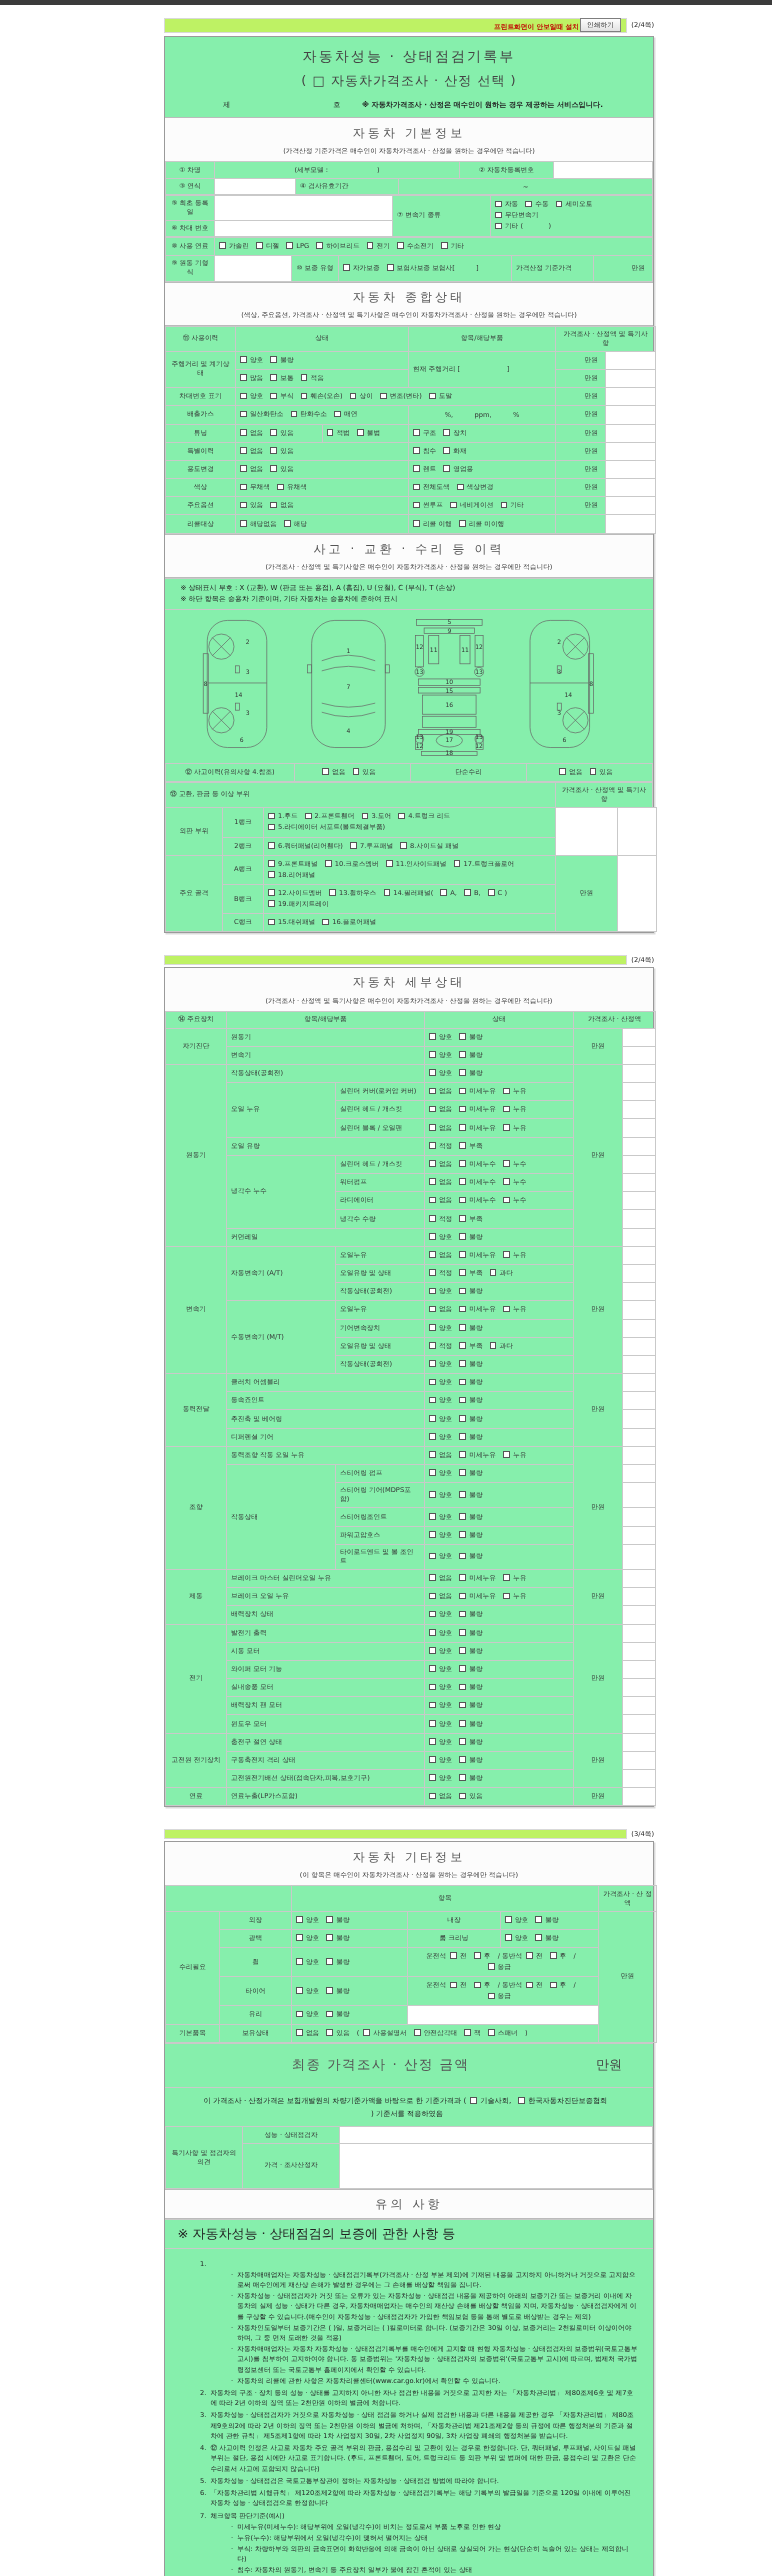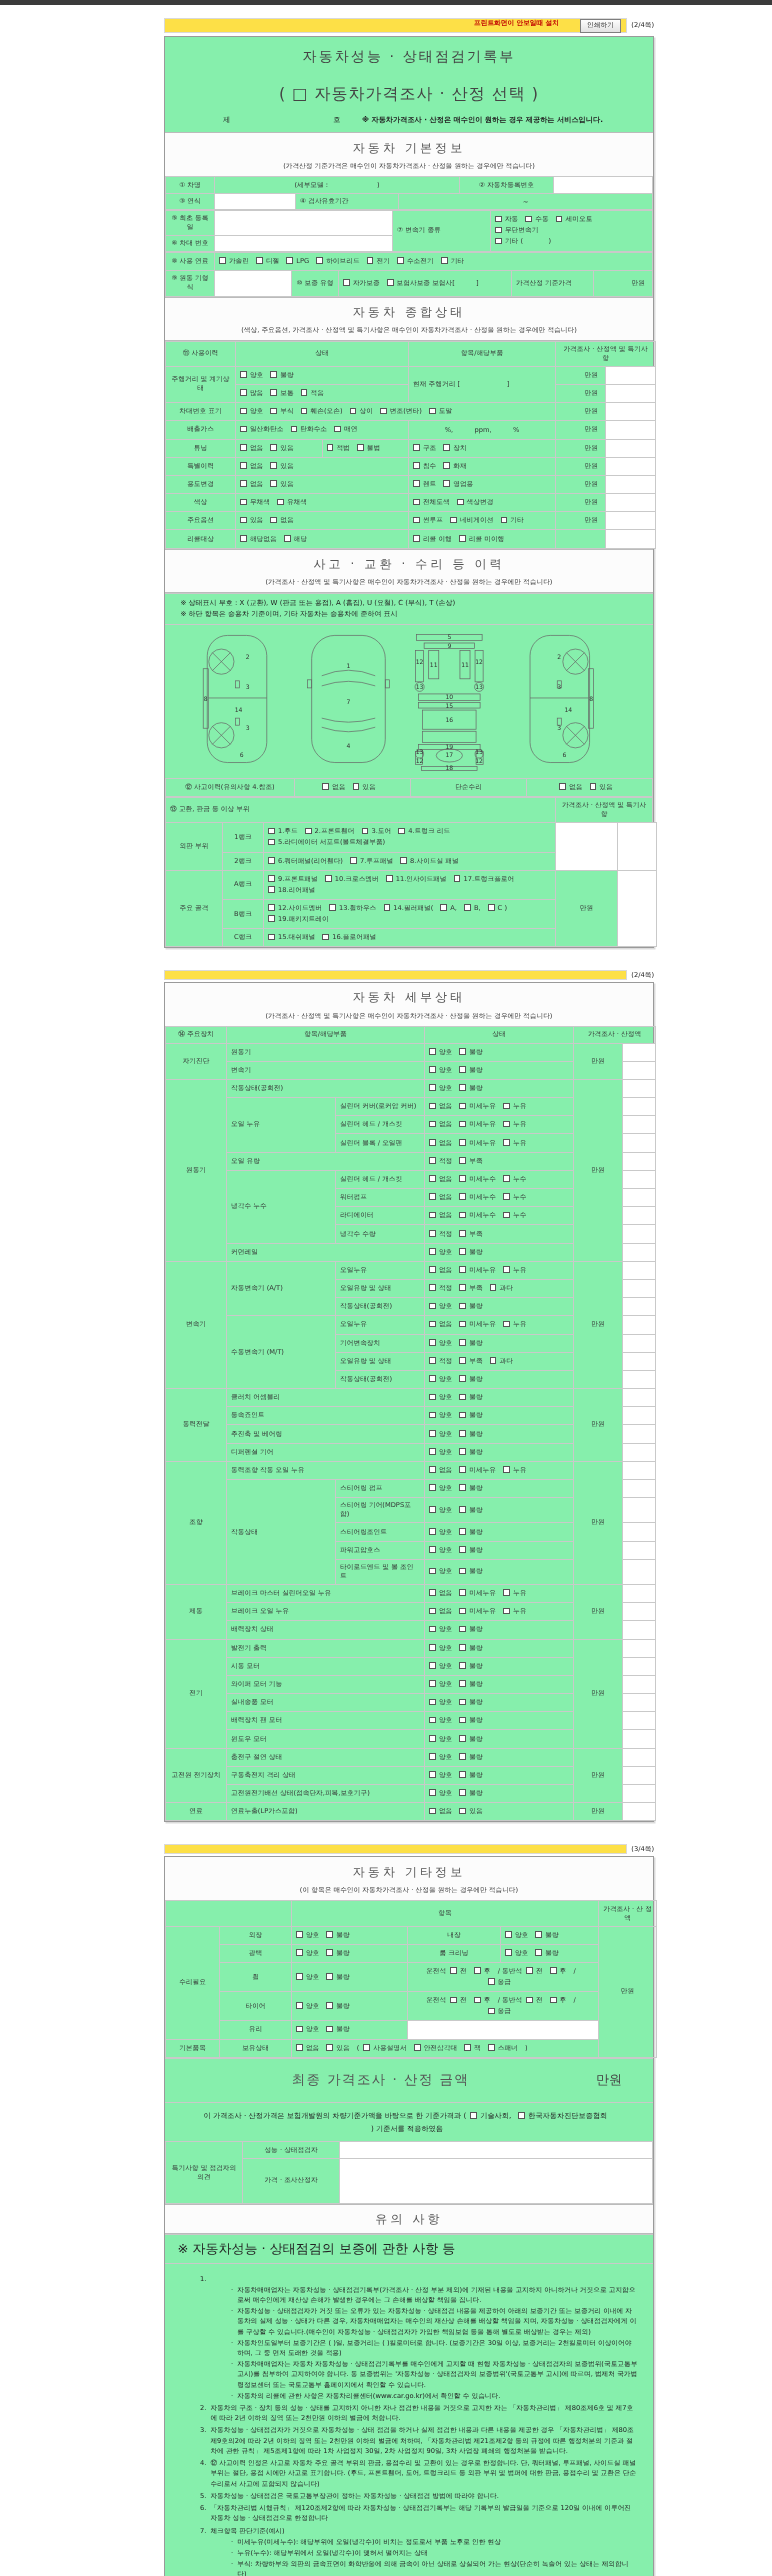--- a/index.html
+++ b/index.html
@@ -2,30 +2,30 @@
 <html style="font-size:8.2px"><head>
 <meta charset="utf-8">
 <style>
 *{box-sizing:border-box;margin:0;padding:0}
 html,body{background:#ffffff}
 body{width:773px;font-family:"DejaVu Sans","Liberation Sans",sans-serif;color:#333;font-size:6.7px;position:relative}
 .topstrip{height:4.6px;background:#3b3b3b;width:100%}
 .column{width:490px;margin-left:164px}
 
 .printbar{display:flex;align-items:center;margin-top:13.4px;margin-bottom:2.1px}
-.printstrip{flex:1;background:#fde047;border:0.5px solid #d9d9d9;height:15.5px;display:flex;align-items:flex-start;justify-content:flex-end;gap:21px;padding:0 5.2px}
+.printstrip{flex:1;background:#bef264;border:0.5px solid #d9d9d9;height:15.5px;display:flex;align-items:flex-end;justify-content:flex-end;gap:1px;padding:0 5.2px}
 .printstrip.empty{height:10.3px}
 .print-notice{color:#c00000;font-weight:bold;font-size:6.7px}
 .print-btn{border:0.5px solid #7e7e7e;background:linear-gradient(#fdfdfd,#e2e2e2);padding:1.5px 6.2px;font-size:6.7px;color:#222;cursor:pointer}
 .pagemark{font-size:6.7px;color:#222;margin-left:4.1px;white-space:nowrap}
 
 .formbox{border:0.5px solid #9a9a9a;background:#86efac;box-shadow:1.5px 1.5px 0 rgba(0,0,0,.14)}
 .dochead{padding:11.3px 0 7.2px;text-align:center}
 .doc-title{font-size:14px;color:#444;letter-spacing:2.1px}
-.doc-sub{font-size:16px;color:#444;letter-spacing:1px;margin-top:18px}
+.doc-sub{font-size:13px;color:#444;letter-spacing:1px;margin-top:6px}
 .docno{display:flex;align-items:center;font-size:7.2px;color:#222;margin-top:10.3px;padding-left:58px}
 .docno .ho{margin-left:103px}
 .docno .note{margin-left:21.6px;font-weight:bold}
 .sec-head{border-top:0.5px solid #bbb;border-bottom:0.5px solid #bbb;text-align:center;background:#fcfcfc;padding:6.2px 0 5.2px}
 .sec-title{font-size:12px;color:#555;letter-spacing:3.1px}
 .sec-sub{font-size:6.7px;color:#333;margin-top:5.2px}
 
 table.t{border-collapse:collapse;width:100%;table-layout:fixed;margin-top:-0.5px}
 table.t td,table.t th{border:0.5px solid #c9c9c9;padding:3.1px 4.1px;font-size:6.7px;font-weight:normal;vertical-align:middle;overflow:hidden}
 table.t .lbl{text-align:center}

